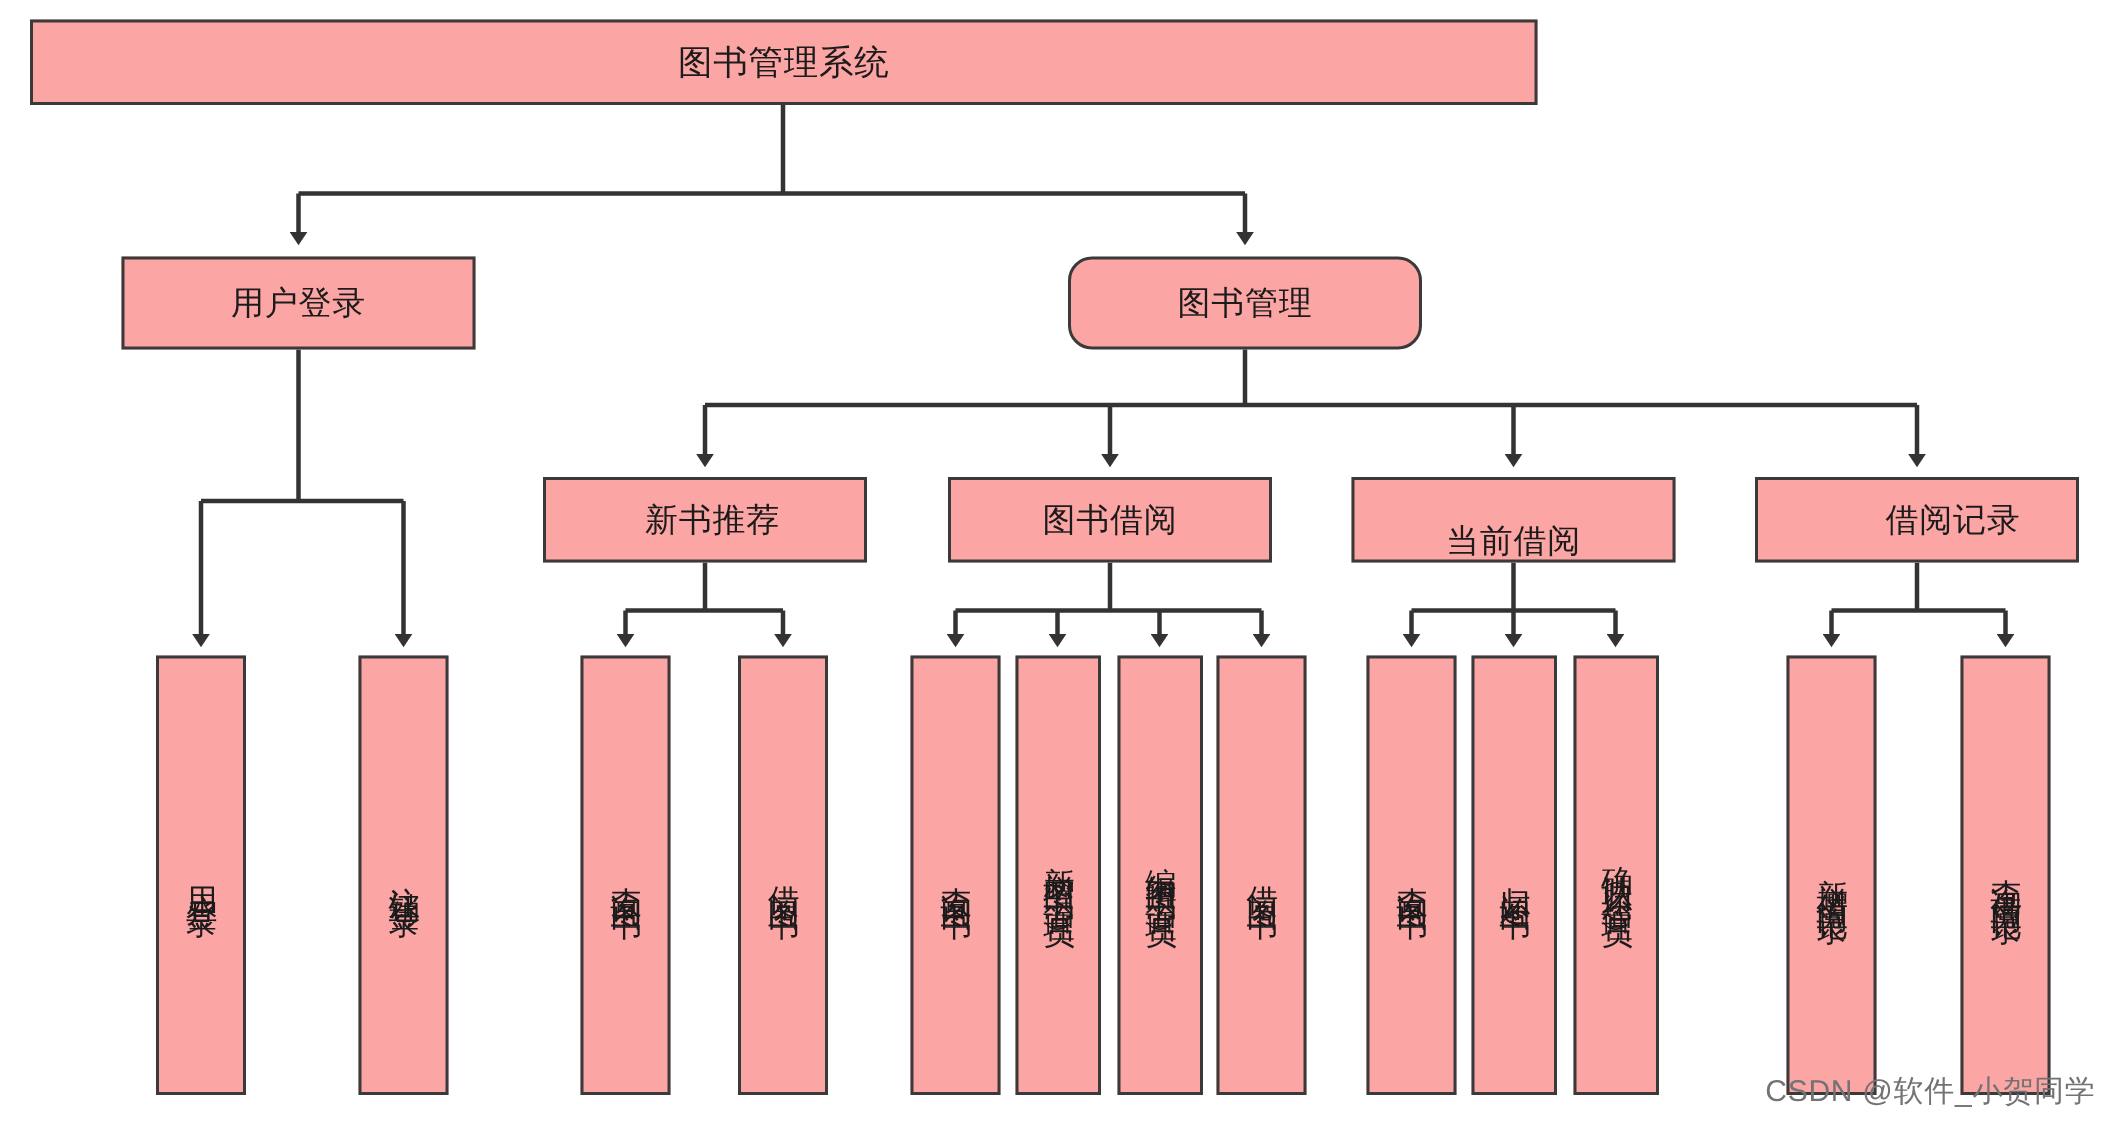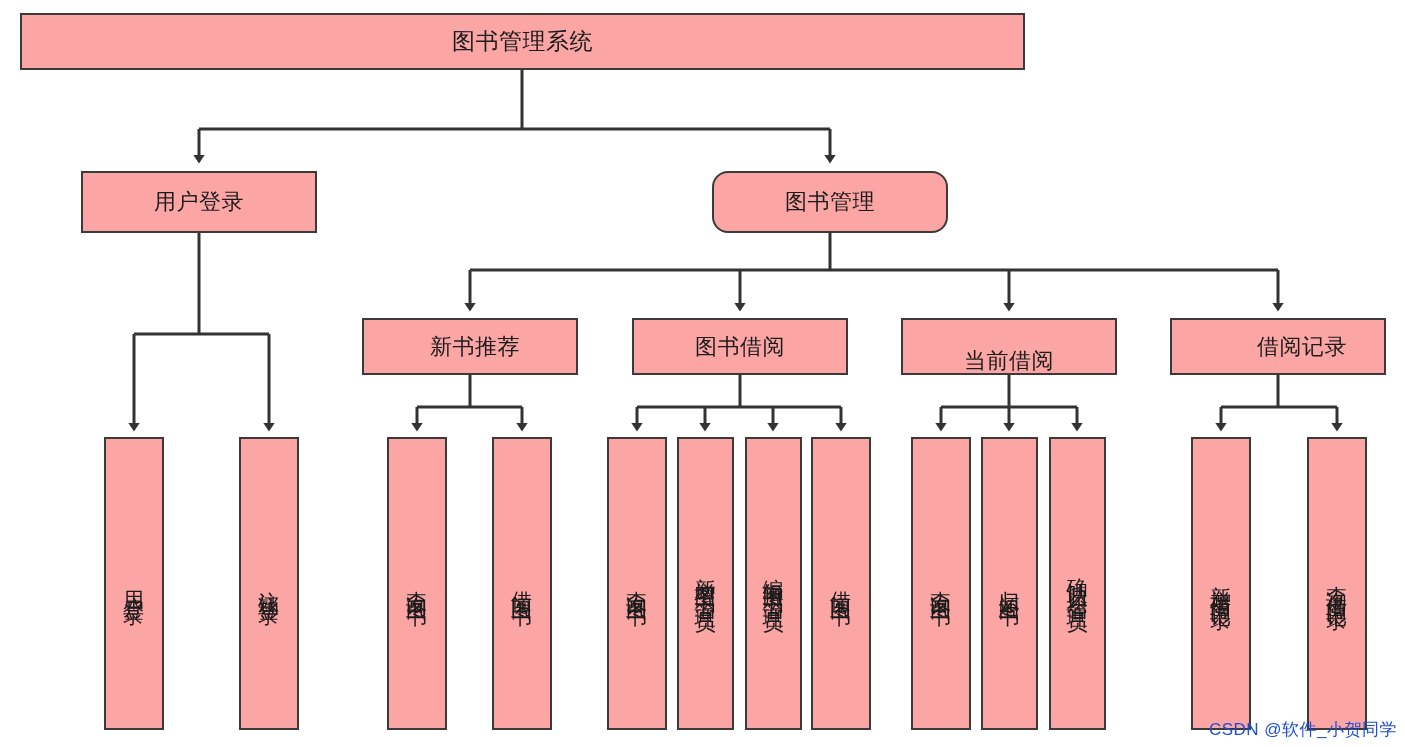--- a/index.html
+++ b/index.html
@@ -59,22 +59,22 @@
     font-size: 21px;
     line-height: 1.0;
     letter-spacing: 5px;
     white-space: nowrap;
     max-height: 270px;
   }
   .watermark {
     position: absolute;
     right: 8px;
     bottom: 6px;
-    font-size: 17px;
-    color: #1d4ed8;
+    font-size: 20px;
+    color: #737373;
     letter-spacing: 0.5px;
     white-space: nowrap;
   }
 </style>
 </head>
 <body>
 
 <div id="canvas">
 
   <svg class="wires" viewBox="0 0 1405 747">

